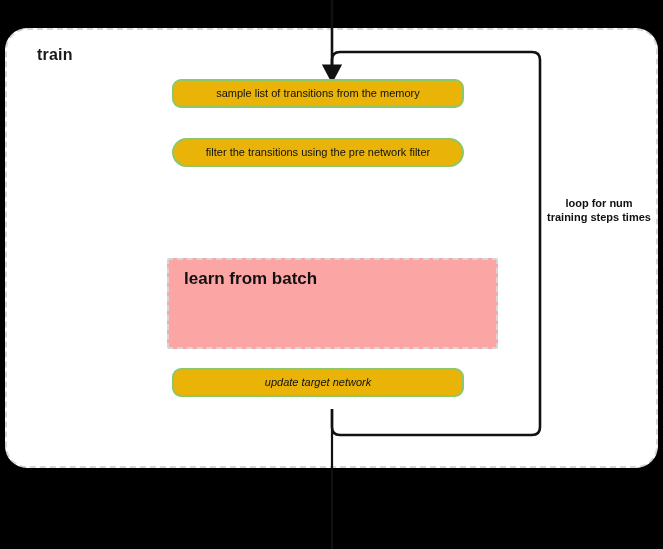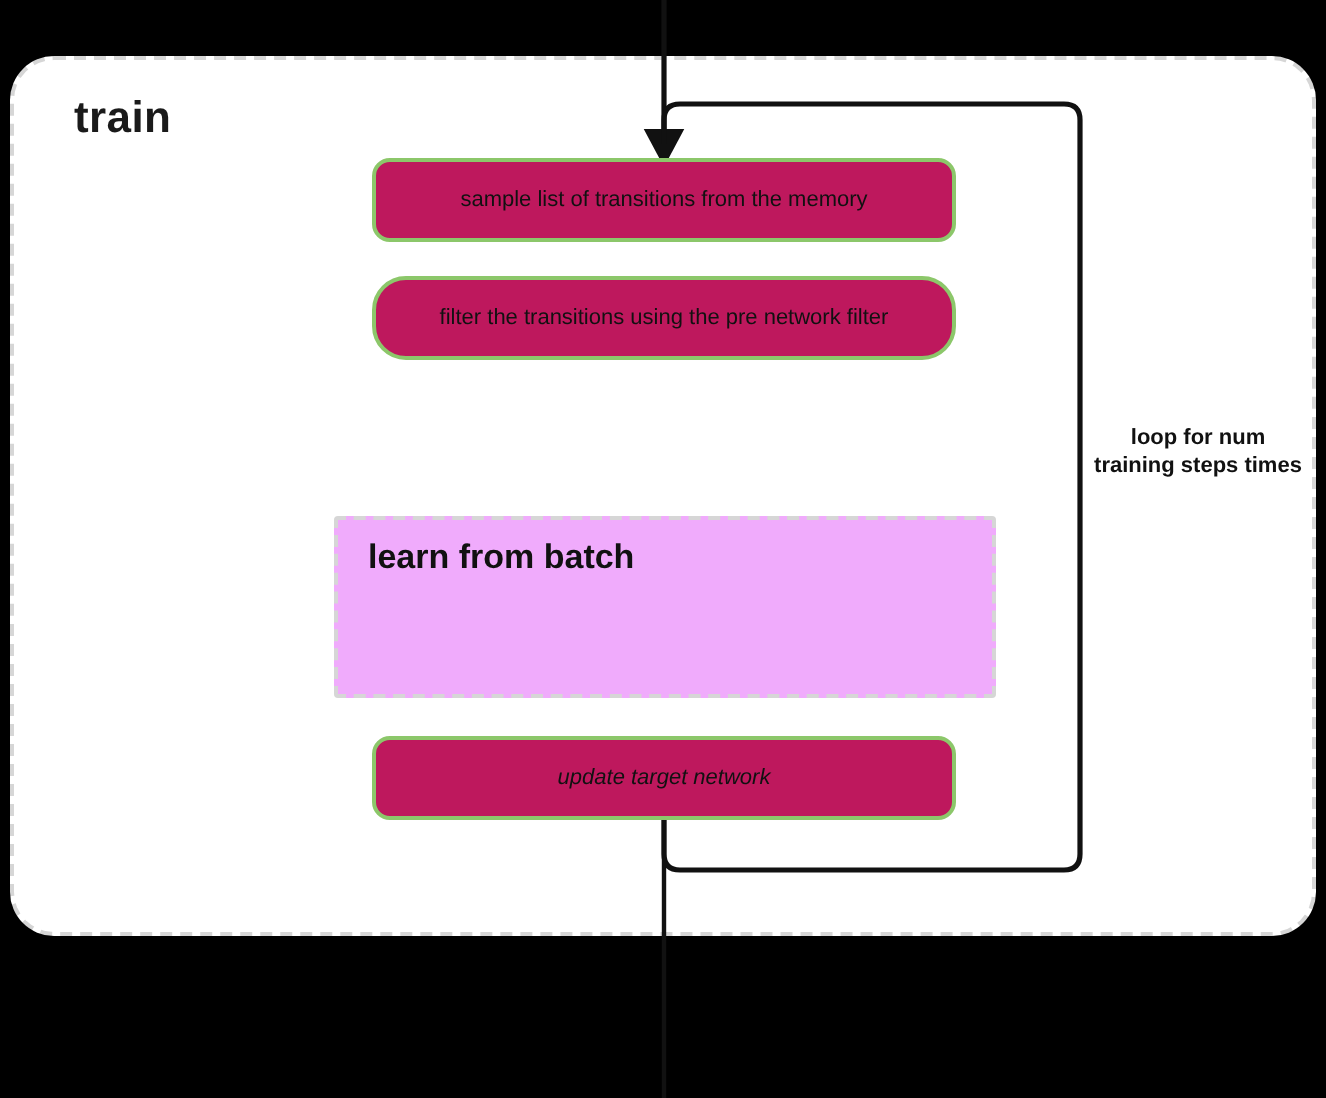--- a/index.html
+++ b/index.html
@@ -26,33 +26,33 @@
     background: #ffffff;
     border: 2px dashed #d6d6d6;
     border-radius: 22px;
     box-sizing: border-box;
   }
 
   #train-title {
     position: absolute;
     left: 37px;
     top: 46px;
-    font-size: 22px;
+    font-size: 16px;
     font-weight: bold;
     color: #1a1a1a;
     letter-spacing: 0.2px;
   }
 
   
   .step-box {
     position: absolute;
-    left: 186px;
+    left: 172px;
     width: 292px;
-    height: 42px;
-    background: #be185d;
+    height: 29px;
+    background: #eab308;
     border: 2px solid #8cc76a;
     border-radius: 9px;
     box-sizing: border-box;
     display: flex;
     align-items: center;
     justify-content: center;
   }
   .step-box .step-label {
     font-size: 11px;
     color: #111111;
@@ -65,21 +65,21 @@
   #step-box-2 { top: 198px; }
   #step-box-3 { top: 368px; font-style: italic; }
 
   
   #learn-block {
     position: absolute;
     left: 167px;
     top: 258px;
     width: 331px;
     height: 91px;
-    background: #f0abfc;
+    background: #fca5a5;
     border: 2px dashed #d6d6d6;
     border-radius: 2px;
     box-sizing: border-box;
   }
   #learn-block-title {
     position: absolute;
     left: 15px;
     top: 8px;
     width: 150px;
     font-size: 17px;
@@ -95,21 +95,21 @@
     top: 0;
     width: 663px;
     height: 549px;
     pointer-events: none;
   }
 
   
   #loop-label {
     position: absolute;
     left: 545px;
-    top: 212px;
+    top: 196px;
     width: 108px;
     text-align: center;
     font-size: 11px;
     font-weight: bold;
     color: #111111;
     line-height: 1.28;
   }
 </style>
 </head>
 <body>

